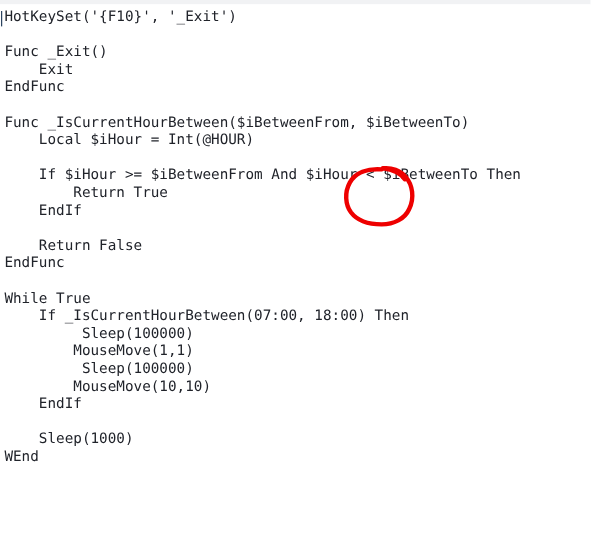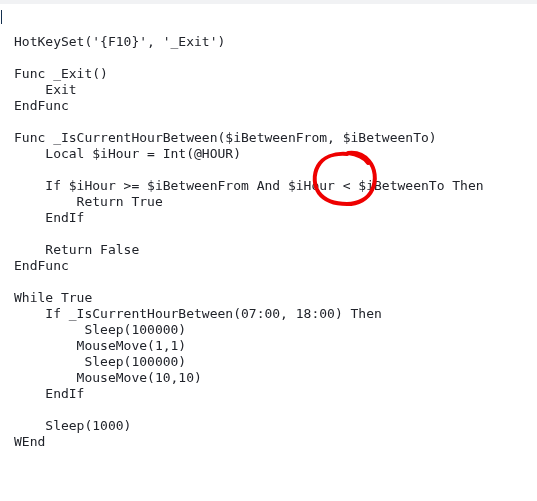--- a/index.html
+++ b/index.html
@@ -38,23 +38,23 @@
     left: 0;
     top: 4px;
     width: 537px;
     height: 497px;
     background: #ffffff;
   }
 
   #code-lines {
     position: absolute;
     left: 0;
-    top: 16px;
+    top: 0;
     margin: 0;
-    padding: 14px;
+    padding: 4px;
     white-space: pre;
     font-family: "DejaVu Sans Mono", "Liberation Mono", monospace;
     font-size: 13px;
     line-height: 16px;
     color: #20232a;
     letter-spacing: 0px;
     -webkit-font-smoothing: antialiased;
   }
 
   .code-line {

